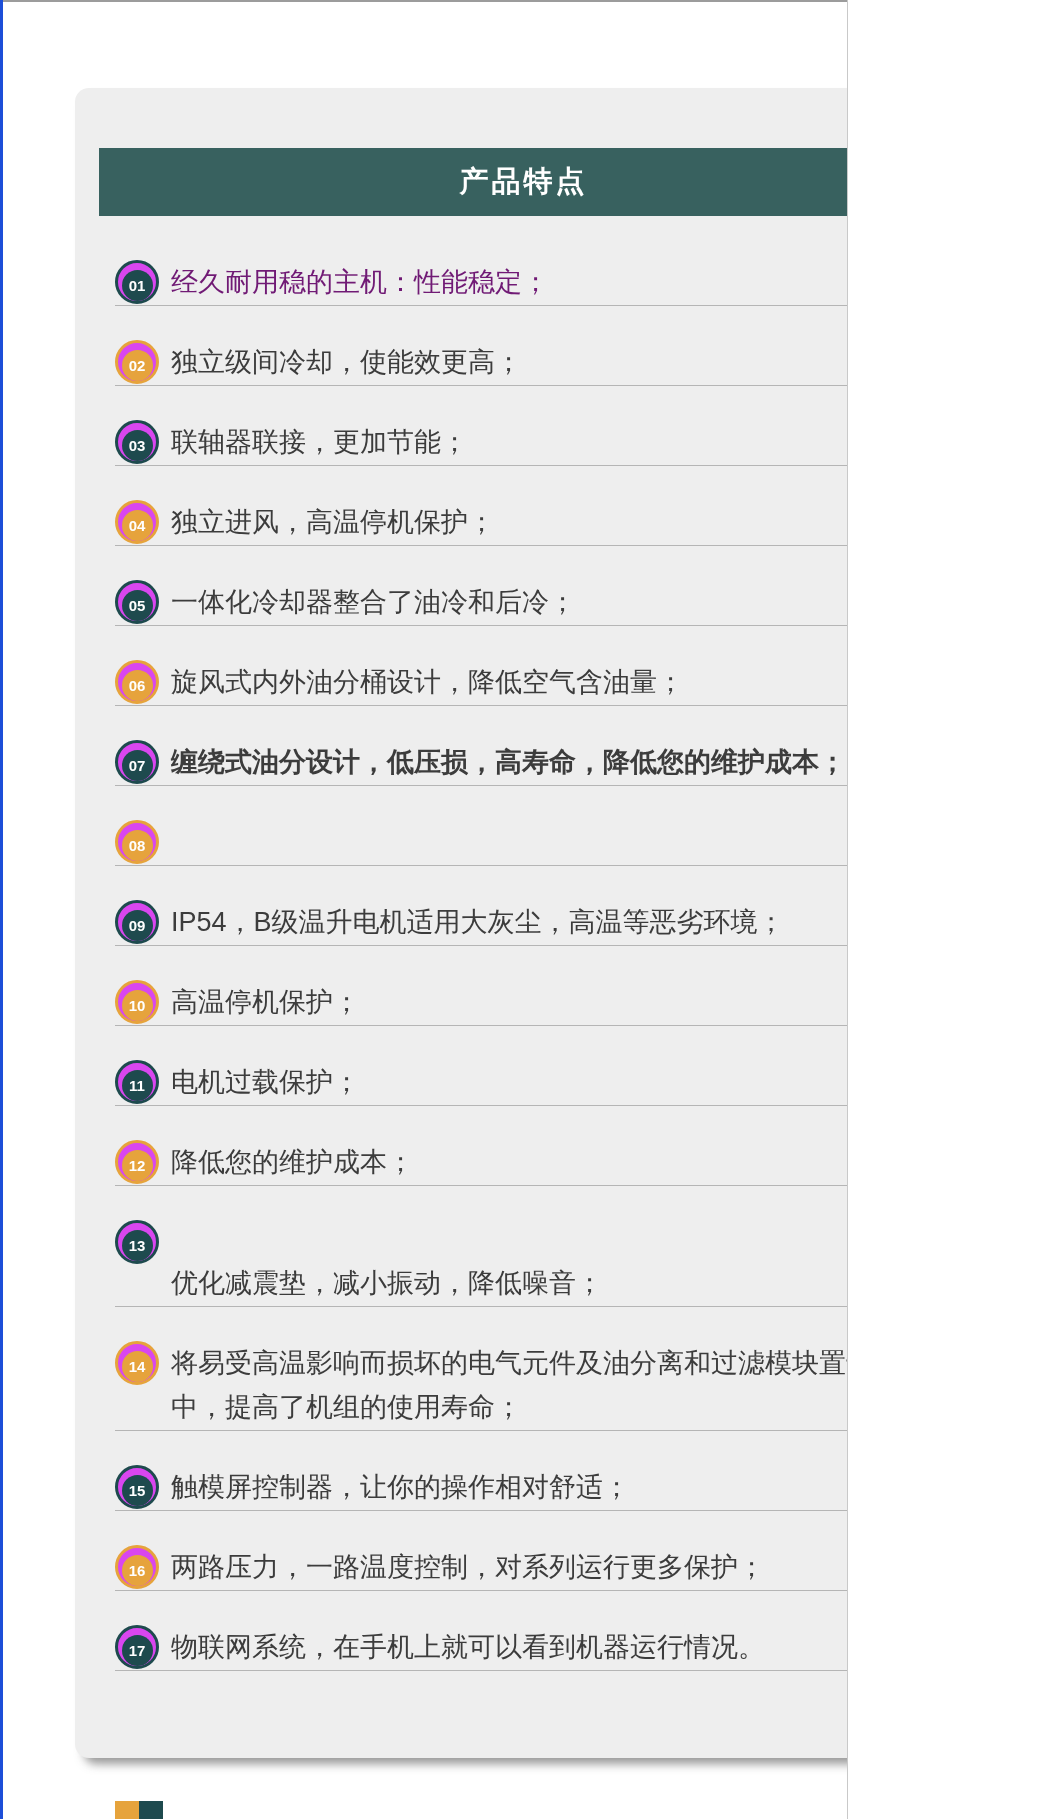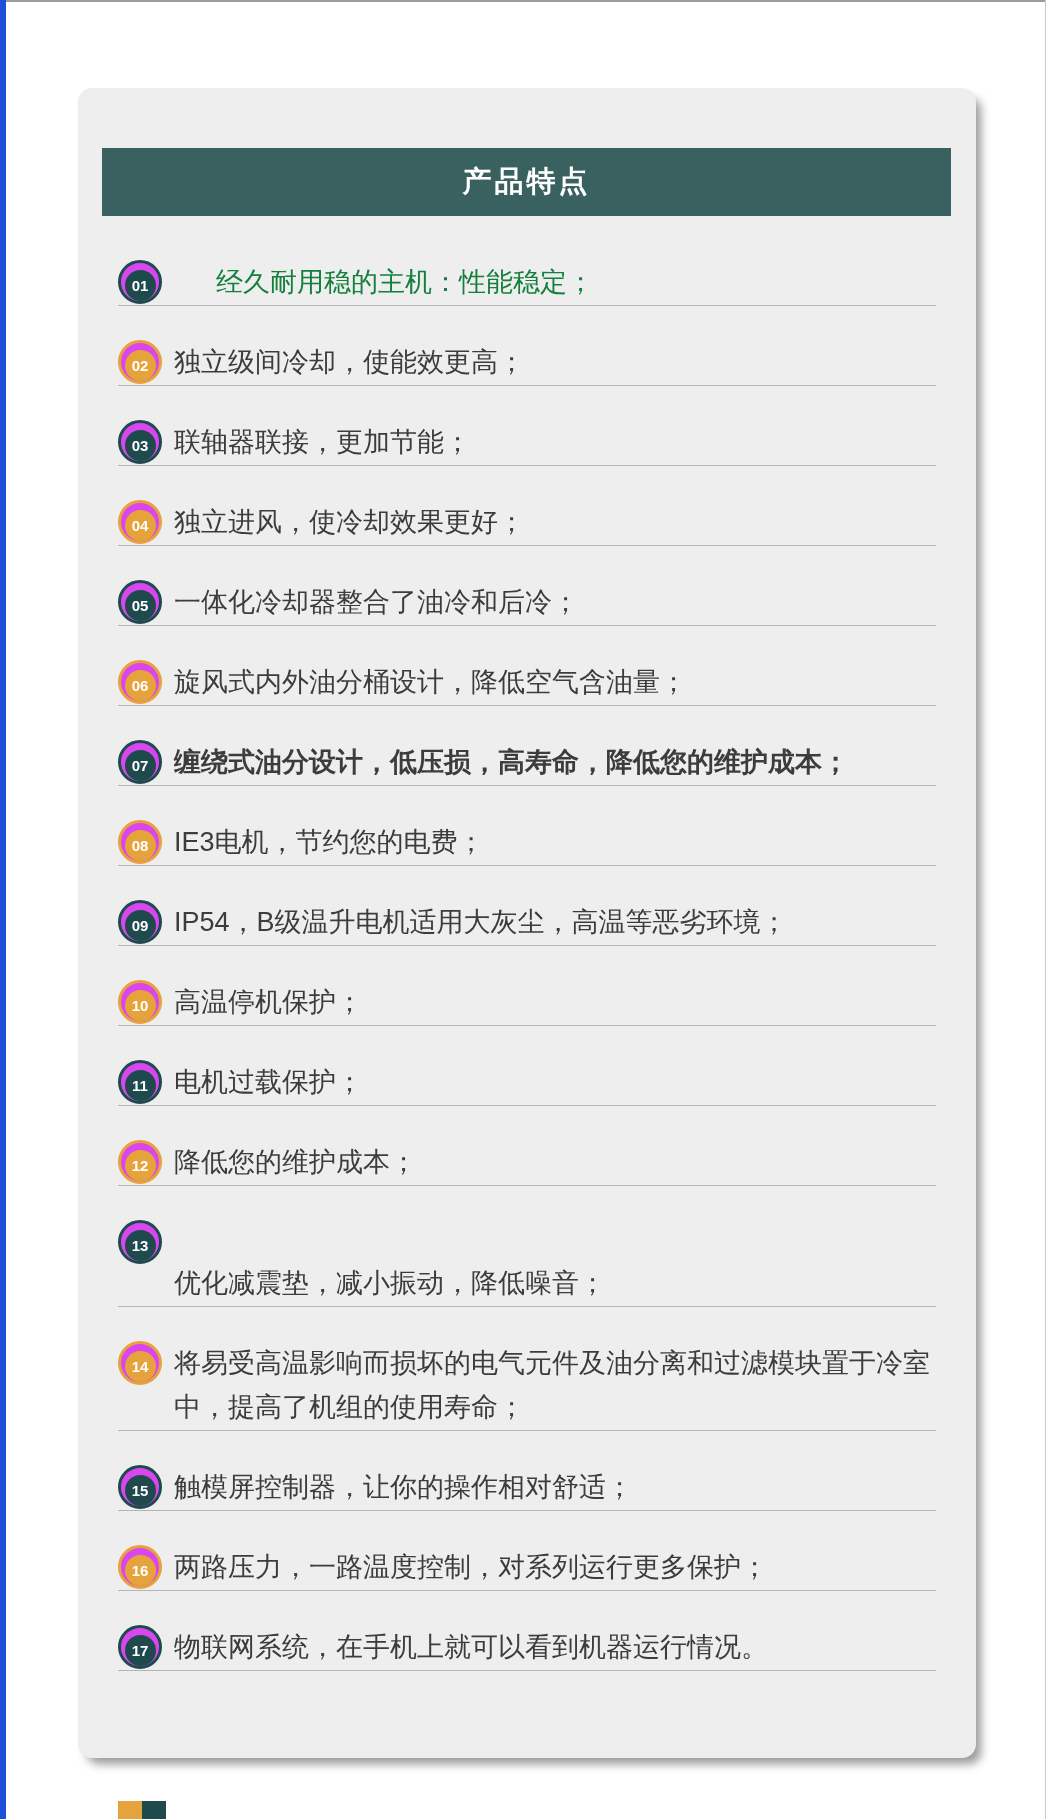--- a/index.html
+++ b/index.html
@@ -1,23 +1,23 @@
 <!DOCTYPE html>
 <html><head>
 <meta charset="utf-8">
 <style>
   * { margin: 0; padding: 0; box-sizing: border-box; }
   html, body { background: #ffffff; }
   .page {
     position: relative;
-    width: 1046px;
+    width: 848px;
     height: 1819px;
     background: #ffffff;
     overflow: hidden;
-    border-left: 6px solid #1d4ed8;
+    border-left: 3px solid #1d4ed8;
     border-right: 1px solid #c9c9c9;
     font-family: "Liberation Sans", "DejaVu Sans", sans-serif;
   }
   .page::before {
     content: "";
     position: absolute;
     top: 0; left: 0; right: 0;
     height: 2px;
     background: #9c9c9c;
   }
@@ -100,21 +100,21 @@
   <div class="card" style="background: rgb(238, 238, 238);">
     <div class="header-bar" style="background: rgb(56, 97, 95);">
       <span class="header-title">产品特点</span>
     </div>
     <ul class="feature-list">
   <li class="feature-item">
     <div class="feature-row" style="--c: #1e4a4e;">
       <span class="badge">
         <span class="badge-inner">01</span>
       </span>
-      <span class="feature-text" style="color: #15803d; margin-left: 42px;">经久耐用稳的主机：性能稳定；</span>
+      <span class="feature-text" style="color: #701a75;">经久耐用稳的主机：性能稳定；</span>
     </div>
   </li>
 
   <li class="feature-item">
     <div class="feature-row" style="--c: #e6a33c;">
       <span class="badge">
         <span class="badge-inner">02</span>
       </span>
       <span class="feature-text" style="color: rgb(60, 60, 60);">独立级间冷却，使能效更高；</span>
     </div>
@@ -127,21 +127,21 @@
       </span>
       <span class="feature-text" style="color: rgb(60, 60, 60);">联轴器联接，更加节能；</span>
     </div>
   </li>
 
   <li class="feature-item">
     <div class="feature-row" style="--c: #e6a33c;">
       <span class="badge">
         <span class="badge-inner">04</span>
       </span>
-      <span class="feature-text" style="color: rgb(60, 60, 60);">独立进风，使冷却效果更好；</span>
+      <span class="feature-text" style="color: rgb(60, 60, 60);">独立进风，高温停机保护；</span>
     </div>
   </li>
 
   <li class="feature-item">
     <div class="feature-row" style="--c: #1e4a4e;">
       <span class="badge">
         <span class="badge-inner">05</span>
       </span>
       <span class="feature-text" style="color: rgb(60, 60, 60);">一体化冷却器整合了油冷和后冷；</span>
     </div>
@@ -163,21 +163,20 @@
       </span>
       <span class="feature-text" style="color: rgb(60, 60, 60); font-weight: bold;">缠绕式油分设计，低压损，高寿命，降低您的维护成本；</span>
     </div>
   </li>
 
   <li class="feature-item">
     <div class="feature-row" style="--c: #e6a33c;">
       <span class="badge">
         <span class="badge-inner">08</span>
       </span>
-      <span class="feature-text" style="color: rgb(60, 60, 60);">IE3电机，节约您的电费；</span>
     </div>
   </li>
 
   <li class="feature-item">
     <div class="feature-row" style="--c: #1e4a4e;">
       <span class="badge">
         <span class="badge-inner">09</span>
       </span>
       <span class="feature-text" style="color: rgb(60, 60, 60);">IP54，B级温升电机适用大灰尘，高温等恶劣环境；</span>
     </div>

